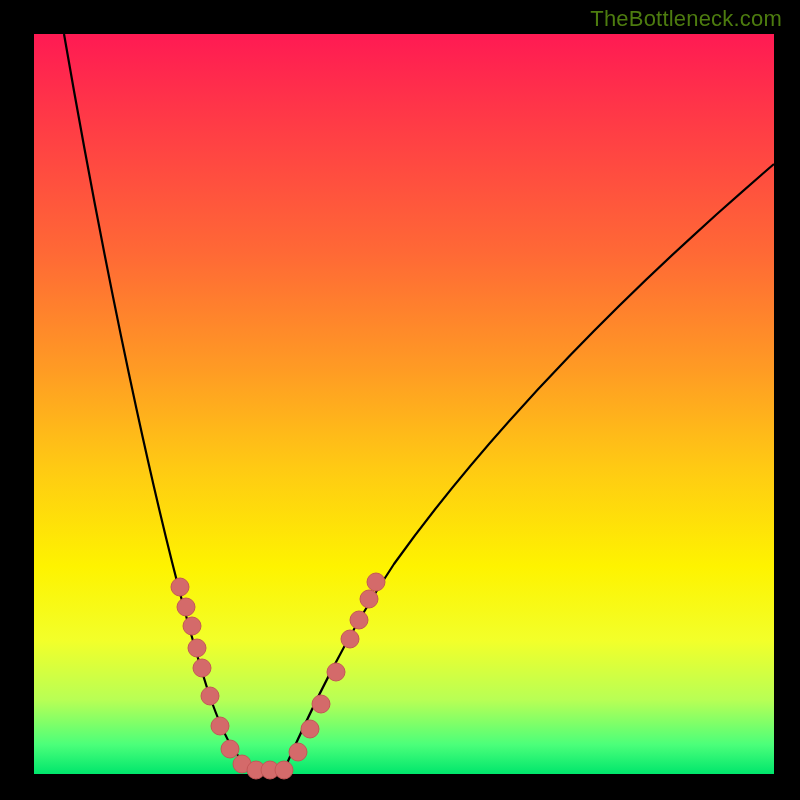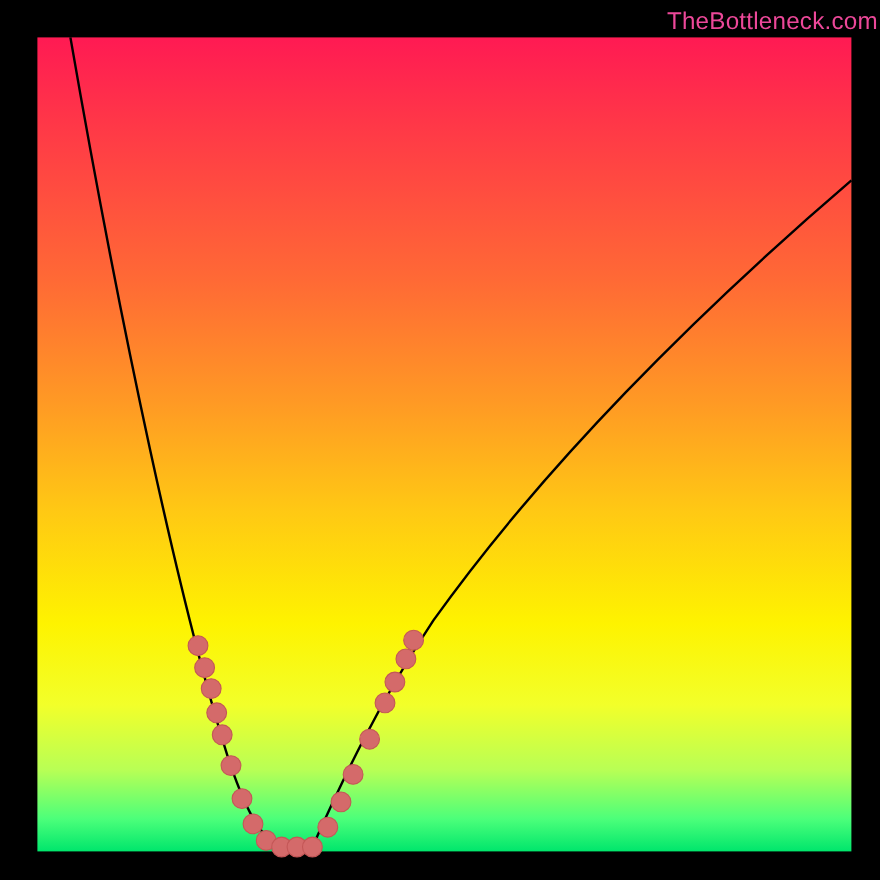--- a/index.html
+++ b/index.html
@@ -34,22 +34,22 @@
       #fef300 72%,
       #f2ff2a 82%,
       #b8ff55 90%,
       #4cff7a 96%,
       #00e66c 100%
     );
   }
   .watermark {
     position: absolute;
     top: 6px;
-    right: 2px;
-    color: #ec4899;
+    right: 18px;
+    color: #4d7c0f;
     font-size: 22px;
     font-weight: 400;
     letter-spacing: 0.2px;
     user-select: none;
     margin-left: 37px;
   }
   svg.curves {
     position: absolute;
     left: 0;
     top: 0;

